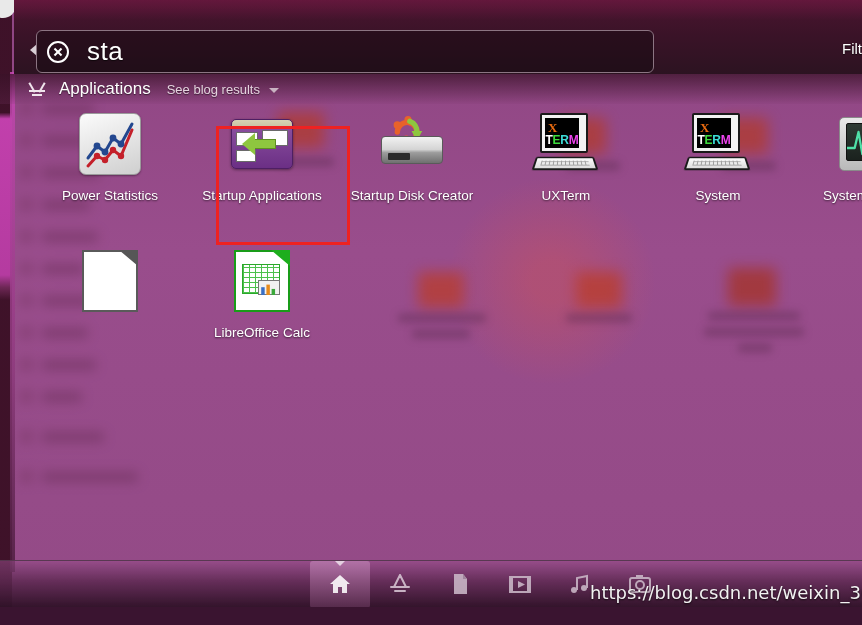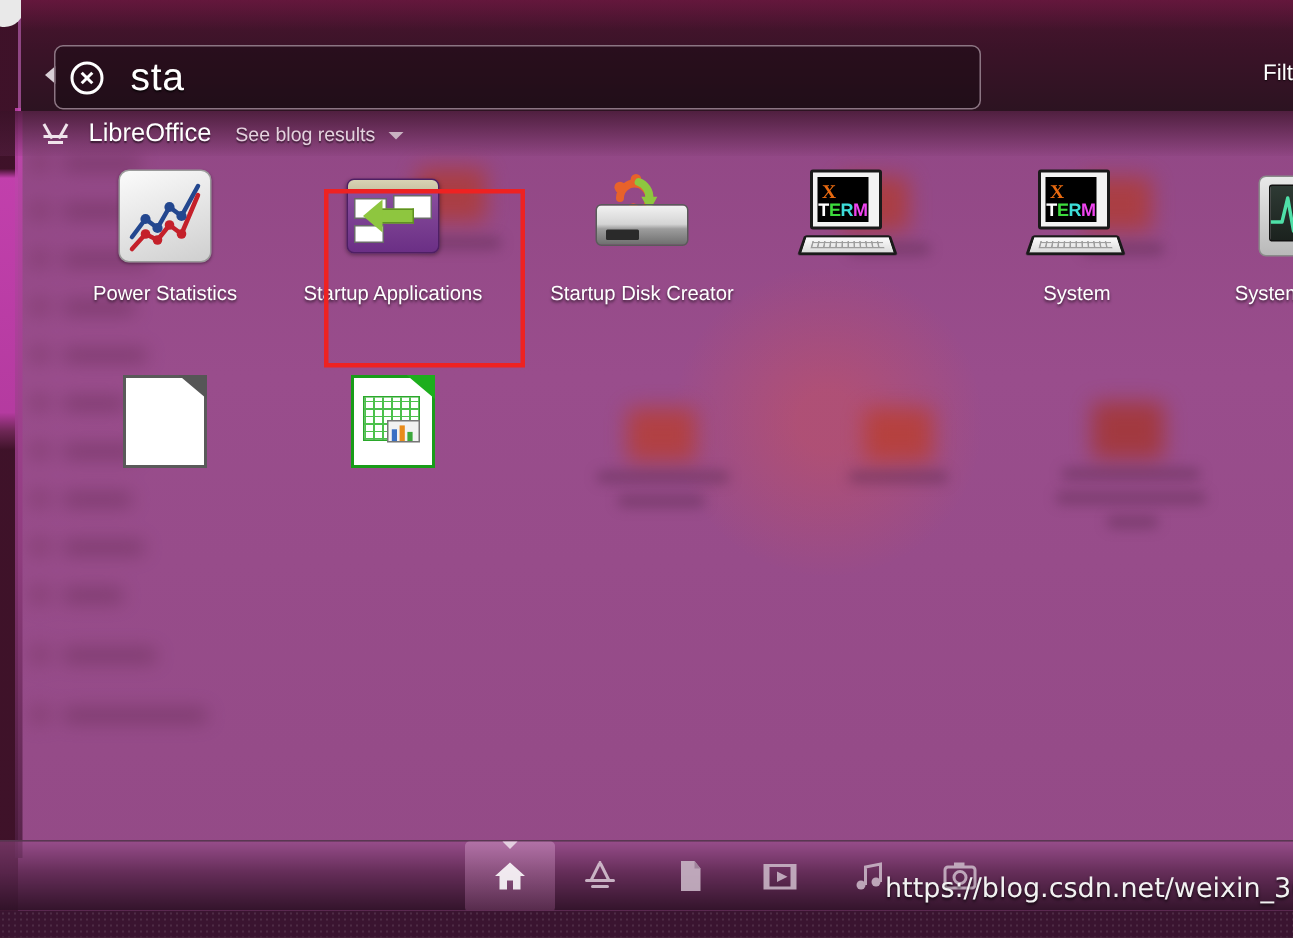--- a/index.html
+++ b/index.html
@@ -423,21 +423,21 @@
     <div class="filter-results">Filter results</div>
   </div>
 
   <div class="cat-header">
     <div class="cat-icon">
       <div class="dg1"></div>
         <div class="dg2"></div>
         <div class="lft"></div>
         <div class="bot"></div>
     </div>
-    <div class="cat-title">LibreOffice</div>
+    <div class="cat-title">Applications</div>
     <div class="see-fewer">See blog results</div>
     <div class="caret-down"></div>
   </div>
 
   <div class="results">
 
     <div class="res-item" style="left:186px; top:0;">
       <div class="res-icon-wrap">
         <div class="ic-startupapps">
           <div class="sa-win" style="left:4px;  top:12px; width:22px; height:14px;"></div>
@@ -463,21 +463,21 @@
             <circle cx="17" cy="42" r="3.2" fill="#c4202a"></circle>
               <circle cx="25" cy="46" r="3.2" fill="#c4202a"></circle>
             <circle cx="33" cy="36" r="3.2" fill="#c4202a"></circle>
               <circle cx="41" cy="42" r="3.2" fill="#c4202a"></circle>
           </svg>
         </div>
       </div>
       <div class="res-label">Power Statistics</div>
     </div>
 
-    <div class="res-item" style="left:352px; top:0;text-align:center;">
+    <div class="res-item" style="left:336px; top:0;text-align:center;">
       <div class="res-icon-wrap">
         <div class="ic-diskcreator">
           <svg class="dc-ubuntu" viewBox="0 0 40 36">
             <path d="M8,18 a11,11 0 1,1 6,10" fill="none" stroke="#e8622a" stroke-width="6" stroke-linecap="round"></path>
             <circle cx="8" cy="10" r="4.2" fill="#e8622a"></circle>
             <circle cx="20" cy="4" r="4.0" fill="#e8622a"></circle>
             <circle cx="18" cy="26" r="4.0" fill="#e8622a"></circle>
             <path d="M22,6 a12,12 0 0,1 8,12" fill="none" stroke="#8ec63f" stroke-width="6" stroke-linecap="round"></path>
             <polygon points="24,17 36,17 30,28" fill="#8ec63f"></polygon>
           </svg>
@@ -496,20 +496,21 @@
             <div class="xt-screen">
               <span class="xt-x">X</span>
               <span class="xt-term"><span class="xt-t">T</span><span class="xt-e">E</span><span class="xt-r">R</span><span class="xt-m">M</span></span>
             </div>
           </div>
           <div class="xt-keyboard">
               <div class="xt-keys"></div>
             </div>
         </div>
       </div>
+      <div class="res-label">UXTerm</div>
     </div>
 
     <div class="res-item" style="left:642px; top:0;">
       <div class="res-icon-wrap">
         <div class="ic-xterm">
           <div class="xt-monitor">
             <div class="xt-screen">
               <span class="xt-x">X</span>
               <span class="xt-term"><span class="xt-t">T</span><span class="xt-e">E</span><span class="xt-r">R</span><span class="xt-m">M</span></span>
             </div>
@@ -552,20 +553,21 @@
           <div class="calc-grid"></div>
           <div class="calc-bars">
             <svg width="100%" height="100%" viewBox="0 0 22 15">
               <rect x="2" y="6" width="4" height="9" fill="#3a6fc4"></rect>
               <rect x="8" y="3" width="4" height="12" fill="#e88b1b"></rect>
               <rect x="14" y="8" width="4" height="7" fill="#3ba83b"></rect>
             </svg>
           </div>
         </div>
       </div>
+      <div class="res-label">LibreOffice Calc</div>
     </div>
 
   </div>
 
   <div class="annot-box"></div>
 
   <div class="lens-bar">
     <div style="width:310px;"></div>
 
     <div class="lens-btn active">

